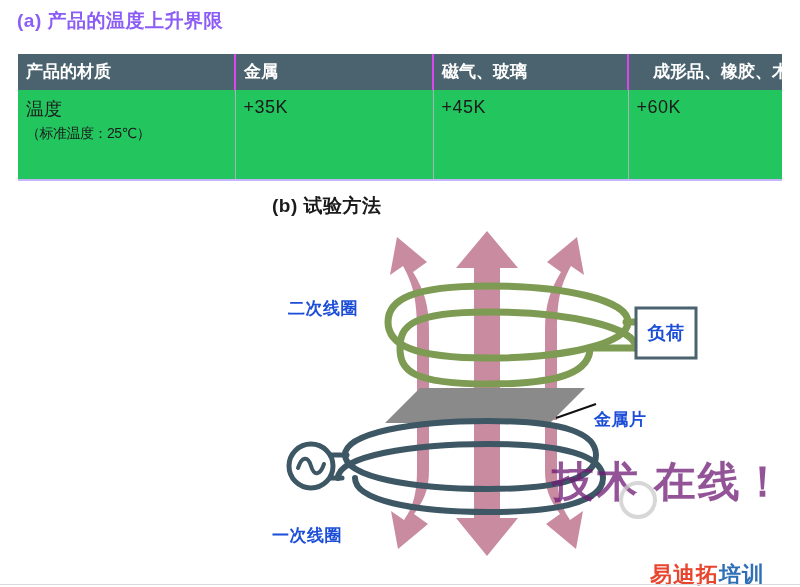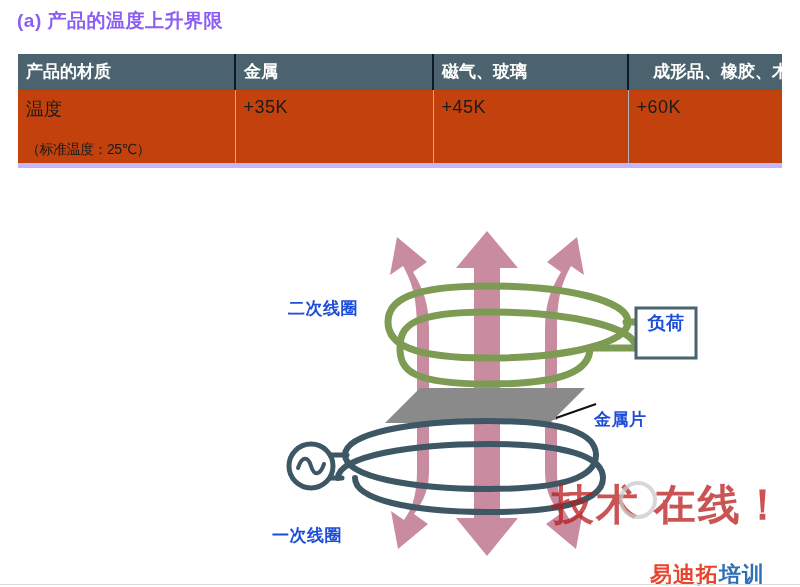--- a/index.html
+++ b/index.html
@@ -24,40 +24,40 @@
     position:absolute;left:18px;top:54px;
     width:764px;border-collapse:collapse;
     table-layout:fixed;
   }
   table.limits th{
     background:#4b636e;
     color:#ffffff;
     font-size:17px;font-weight:700;
     text-align:left;
     padding:6px 8px 7px 8px;
-    border-right:2px solid #0f172a;
+    border-right:2px solid #d946ef;
     vertical-align:middle;
     white-space:nowrap;
   }
   table.limits th:last-child{border-right:none;padding-left:24px;}
   table.limits td{
-    background:#c2410c;
+    background:#22c55e;
     color:#1b1b1b;
     font-size:18px;
     vertical-align:top;
-    padding:7px 8px 4px 8px;
+    padding:7px 8px 24px 8px;
     border-right:1px solid #a9b3b8;
-    border-bottom:5px solid #c4b5fd;
+    border-bottom:2px solid #c4b5fd;
     height:58px;
   }
   table.limits td:last-child{border-right:none;}
   .cell-sub{
     display:block;
     font-size:14px;
-    margin-top:20px;
+    margin-top:4px;
     letter-spacing:-0.5px;
     white-space:nowrap;
   }
   .cell-main{display:block;white-space:nowrap;}
   .val{font-size:21px;letter-spacing:.5px;}
 
   
   .sec-b-title{
     position:absolute;left:272px;top:193px;
     font-size:19px;font-weight:700;letter-spacing:.5px;
@@ -68,32 +68,32 @@
 
   .lbl{
     position:absolute;
     font-size:17px;font-weight:700;
     color:#1d4ed8;white-space:nowrap;
     letter-spacing:.5px;
   }
   .lbl-sec{left:288px;top:297px;}
   .lbl-pri{left:272px;top:524px;}
   .lbl-load{
-    left:636px;top:298px;width:60px;height:50px;
+    left:636px;top:308px;width:60px;height:50px;
     display:flex;align-items:center;justify-content:center;
     font-size:18px;
   }
   .lbl-plate{left:594px;top:408px;}
   .lbl-plate2{left:578px;top:440px;font-size:16px;letter-spacing:-0.5px;}
 
   
   .wm-big{
-    position:absolute;left:552px;top:477px;
+    position:absolute;left:552px;top:454px;
     font-size:42px;font-weight:700;letter-spacing:2px;
-    color:#b91c1c;opacity:.75;white-space:nowrap;
+    color:#701a75;opacity:.75;white-space:nowrap;
     pointer-events:none;
   }
   .wm-brand{
     position:absolute;left:650px;top:560px;
     font-size:22px;font-weight:700;letter-spacing:1px;
     white-space:nowrap;pointer-events:none;
   }
   .wm-brand .r{color:#e8452f;}
   .wm-brand .b{color:#2f6fb5;}
   .wm-url{
@@ -132,20 +132,21 @@
           <span class="cell-main">温度</span>
           <span class="cell-sub">（标准温度：25℃）</span>
         </td>
         <td class="val">+35K</td>
         <td class="val">+45K</td>
         <td class="val">+60K</td>
       </tr>
     </tbody>
   </table>
 
+  <div class="sec-b-title">(b) 试验方法</div>
 
   <svg class="diagram" viewBox="0 0 800 587">
 
     <g>
 
       <path fill="#c98ba0" d="M 429 420 L 429 330 C 429 305 424 290 413 272 L 427 262 L 397 237 L 390 275 L 403 266
            C 413 284 417 300 417 330 L 417 420 Z"></path>
 
       <path fill="#c98ba0" d="M 474 420 L 474 268 L 456 268 L 487 231 L 518 268 L 500 268 L 500 420 Z"></path>
 

